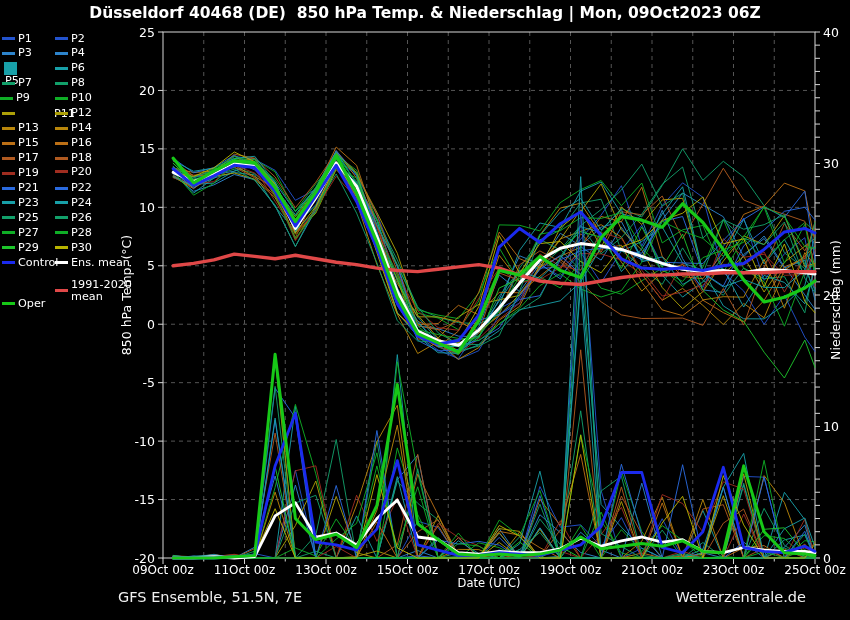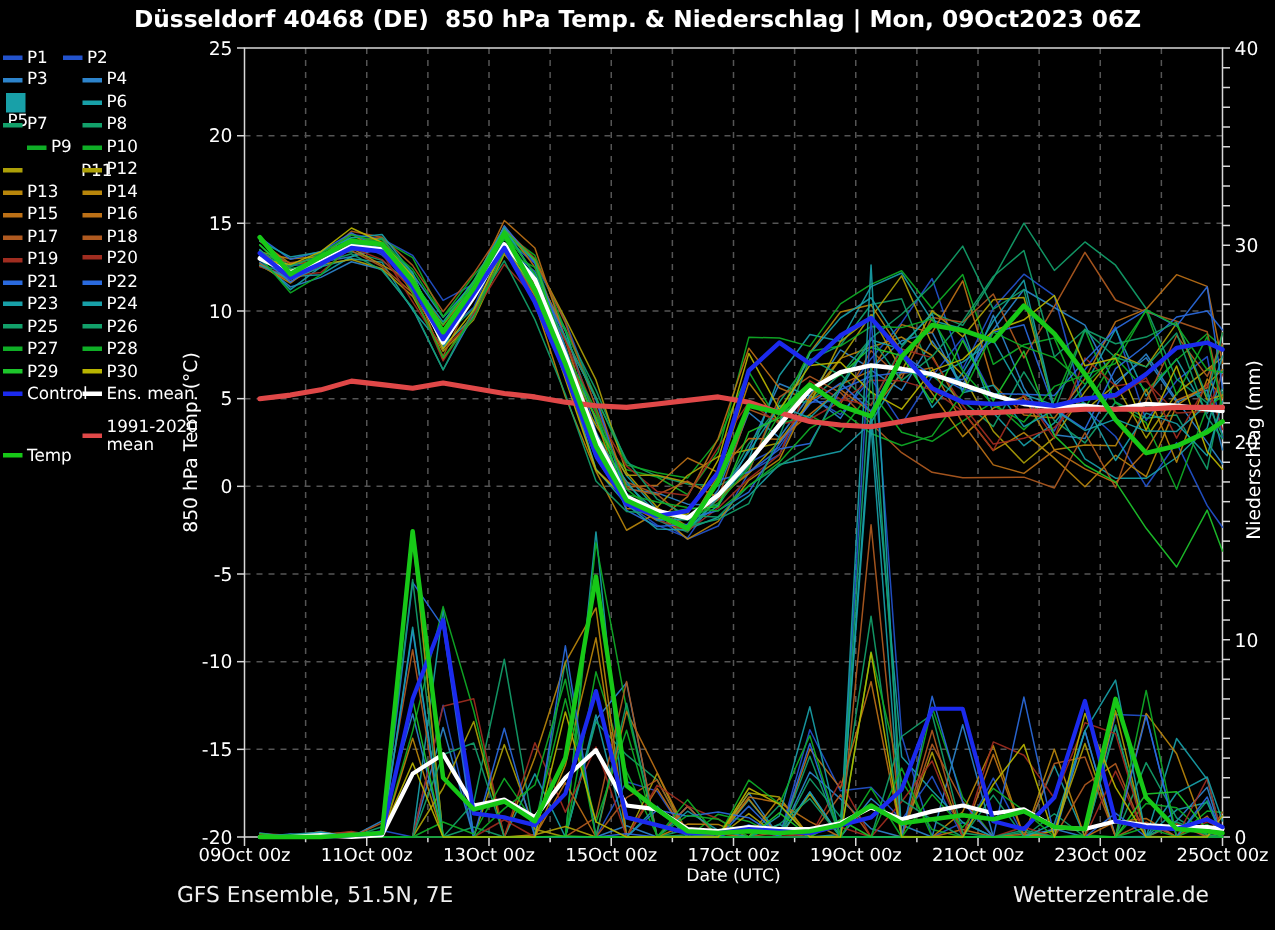--- a/index.html
+++ b/index.html
@@ -23,21 +23,21 @@
 </head>
 <body>
 
 <div id="app">
   <div class="title">Düsseldorf 40468 (DE)  850 hPa Temp. &amp; Niederschlag | Mon, 09Oct2023 06Z</div>
   <div id="legend">
       <div class="lg-row" style="left: 2px; top: 32px;">
         <span class="lg-swatch" style="background: rgb(35, 83, 205);"></span>
         <span class="lg-label">P1</span>
       </div>
-      <div class="lg-row" style="left: 42px; top: 32px;">
+      <div class="lg-row" style="left: 55px; top: 32px;">
         <span class="lg-swatch" style="background: rgb(35, 83, 205);"></span>
         <span class="lg-label">P2</span>
       </div>
       <div class="lg-row" style="left: 2px; top: 46.95px;">
         <span class="lg-swatch" style="background: rgb(45, 132, 204);"></span>
         <span class="lg-label">P3</span>
       </div>
       <div class="lg-row" style="left: 55px; top: 46.95px;">
         <span class="lg-swatch" style="background: rgb(45, 132, 204);"></span>
         <span class="lg-label">P4</span>
@@ -51,21 +51,21 @@
         <span class="lg-label">P6</span>
       </div>
       <div class="lg-row" style="left: 2px; top: 76.85px;">
         <span class="lg-swatch" style="background: rgb(18, 160, 106);"></span>
         <span class="lg-label">P7</span>
       </div>
       <div class="lg-row" style="left: 55px; top: 76.85px;">
         <span class="lg-swatch" style="background: rgb(18, 160, 106);"></span>
         <span class="lg-label">P8</span>
       </div>
-      <div class="lg-row" style="left: 18px; top: 91.8px;">
+      <div class="lg-row" style="left: 0; top: 91.8px;">
         <span class="lg-swatch" style="background: rgb(15, 174, 38);"></span>
         <span class="lg-label">P9</span>
       </div>
       <div class="lg-row" style="left: 55px; top: 91.8px;">
         <span class="lg-swatch" style="background: rgb(15, 174, 38);"></span>
         <span class="lg-label">P10</span>
       </div>
       <div class="lg-row" style="left: 2px; top: 107px; gap: 36px;">
         <span class="lg-swatch" style="background: rgb(173, 160, 8);"></span>
         <span class="lg-label">P11</span>
@@ -153,21 +153,21 @@
       <div class="lg-row" style="left: 55px; top: 256px;">
         <span class="lg-swatch" style="background: rgb(255, 255, 255);"></span>
         <span class="lg-label">Ens. mean</span>
       </div>
       <div class="lg-row" style="left: 55px; top: 284px;">
         <span class="lg-swatch" style="background: rgb(224, 72, 72);"></span>
         <span class="lg-label wrap">1991-2020 mean</span>
       </div>
       <div class="lg-row" style="left: 2px; top: 297px;">
         <span class="lg-swatch" style="background: rgb(23, 200, 23);"></span>
-        <span class="lg-label">Temp</span>
+        <span class="lg-label">Oper</span>
       </div>
     </div>
   <svg id="chart" width="850" height="620">
       <line x1="203.75" y1="32" x2="203.75" y2="558" stroke="#555555" stroke-width="1" stroke-dasharray="4 4"></line>
       <line x1="244.5" y1="32" x2="244.5" y2="558" stroke="#555555" stroke-width="1" stroke-dasharray="4 4"></line>
       <line x1="285.25" y1="32" x2="285.25" y2="558" stroke="#555555" stroke-width="1" stroke-dasharray="4 4"></line>
       <line x1="326" y1="32" x2="326" y2="558" stroke="#555555" stroke-width="1" stroke-dasharray="4 4"></line>
       <line x1="366.75" y1="32" x2="366.75" y2="558" stroke="#555555" stroke-width="1" stroke-dasharray="4 4"></line>
       <line x1="407.5" y1="32" x2="407.5" y2="558" stroke="#555555" stroke-width="1" stroke-dasharray="4 4"></line>
       <line x1="448.25" y1="32" x2="448.25" y2="558" stroke="#555555" stroke-width="1" stroke-dasharray="4 4"></line>

